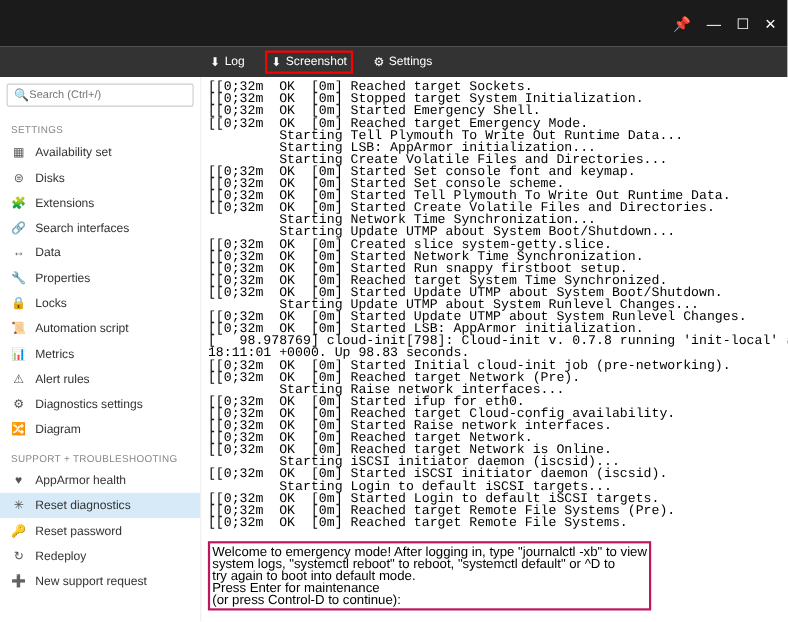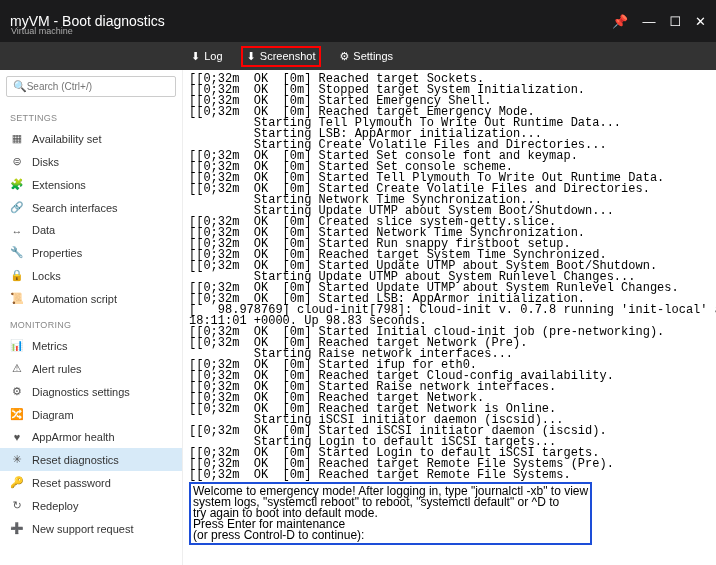--- a/index.html
+++ b/index.html
@@ -14,30 +14,26 @@
 .toolbar .tb.hl{border:2px solid red;padding:2px 4px}
 .main{display:flex;height:495px}
 .sidebar{width:183px;border-right:1px solid #eee;background:#fff;overflow:hidden}
 .search{margin:6px;border:1px solid #ccc;border-radius:2px;display:flex;align-items:center;padding:3px 6px;color:#888}
 .search input{border:none;outline:none;flex:1;font-size:10px;color:#666}
 .shead{color:#888;font-size:9px;padding:10px 10px 4px;text-transform:uppercase;letter-spacing:.3px}
 .sitem{display:flex;align-items:center;gap:8px;padding:5px 10px;font-size:11px;color:#333;cursor:pointer}
 .sitem.sel{background:#d7eaf8}
 .sitem .ic{width:14px;display:inline-flex;justify-content:center;color:#555}
 .console{flex:1;padding:4px 6px;font-family:"Courier New",monospace;font-size:12px;line-height:11px;color:#000;overflow:hidden;white-space:pre}
-.console .hb{border:2px solid #1d4ed8;padding:2px;margin-top:1px;display:inline-block;white-space:pre}
+.console .hb{border:2px solid #be185d;padding:2px;margin-top:11px;display:inline-block;white-space:pre}
 </style>
 </head>
 <body>
 
 <div class="titlebar">
-  <div>
-    <div class="title">myVM - Boot diagnostics</div>
-    <div class="sub">Virtual machine</div>
-  </div>
   <div style="flex:1"></div>
   <div class="ctrls">
     <span>📌</span>
     <span>—</span>
     <span>☐</span>
     <span>✕</span>
   </div>
 </div>
 
 <div class="toolbar">
@@ -88,37 +84,37 @@
           <span>Properties</span>
         </div>
         <div class="sitem">
           <span class="ic">🔒</span>
           <span>Locks</span>
         </div>
         <div class="sitem">
           <span class="ic">📜</span>
           <span>Automation script</span>
         </div>
-        <div class="shead">MONITORING</div>
         <div class="sitem">
           <span class="ic">📊</span>
           <span>Metrics</span>
         </div>
         <div class="sitem">
           <span class="ic">⚠</span>
           <span>Alert rules</span>
         </div>
         <div class="sitem">
           <span class="ic">⚙</span>
           <span>Diagnostics settings</span>
         </div>
         <div class="sitem">
           <span class="ic">🔀</span>
           <span>Diagram</span>
         </div>
+        <div class="shead">SUPPORT + TROUBLESHOOTING</div>
         <div class="sitem">
           <span class="ic">♥</span>
           <span>AppArmor health</span>
         </div>
         <div class="sitem sel">
           <span class="ic">✳</span>
           <span>Reset diagnostics</span>
         </div>
         <div class="sitem">
           <span class="ic">🔑</span>

